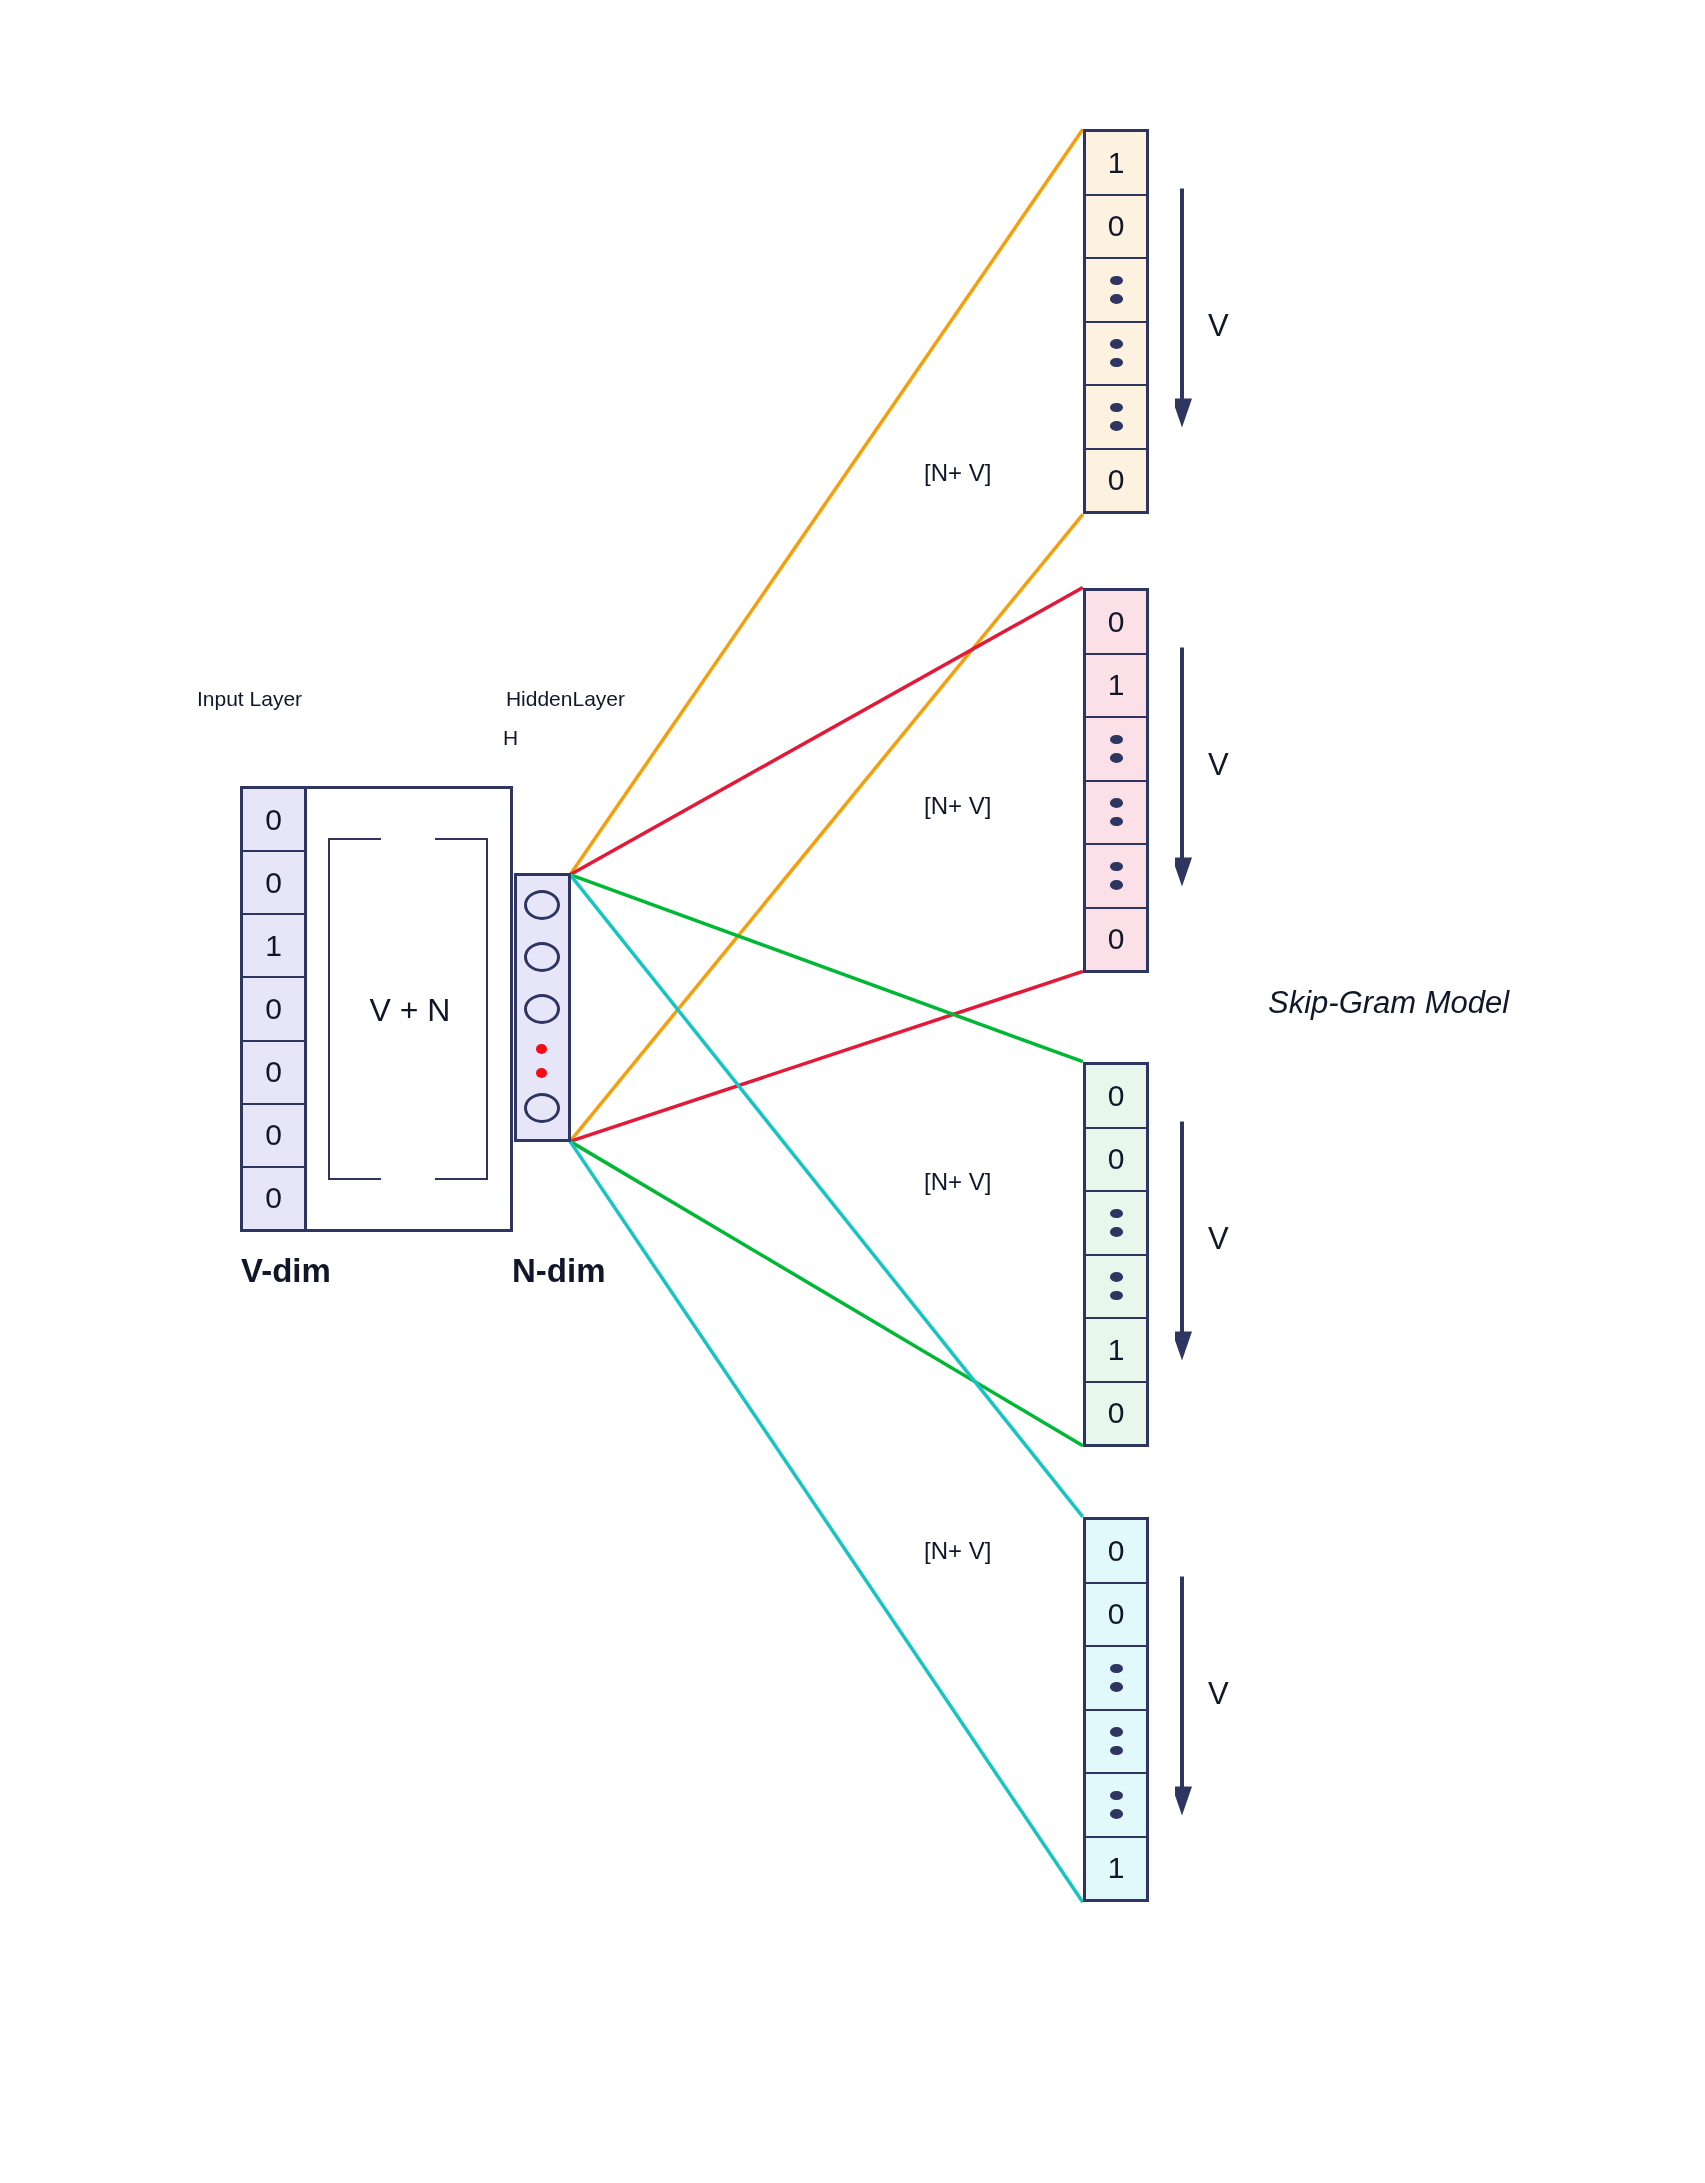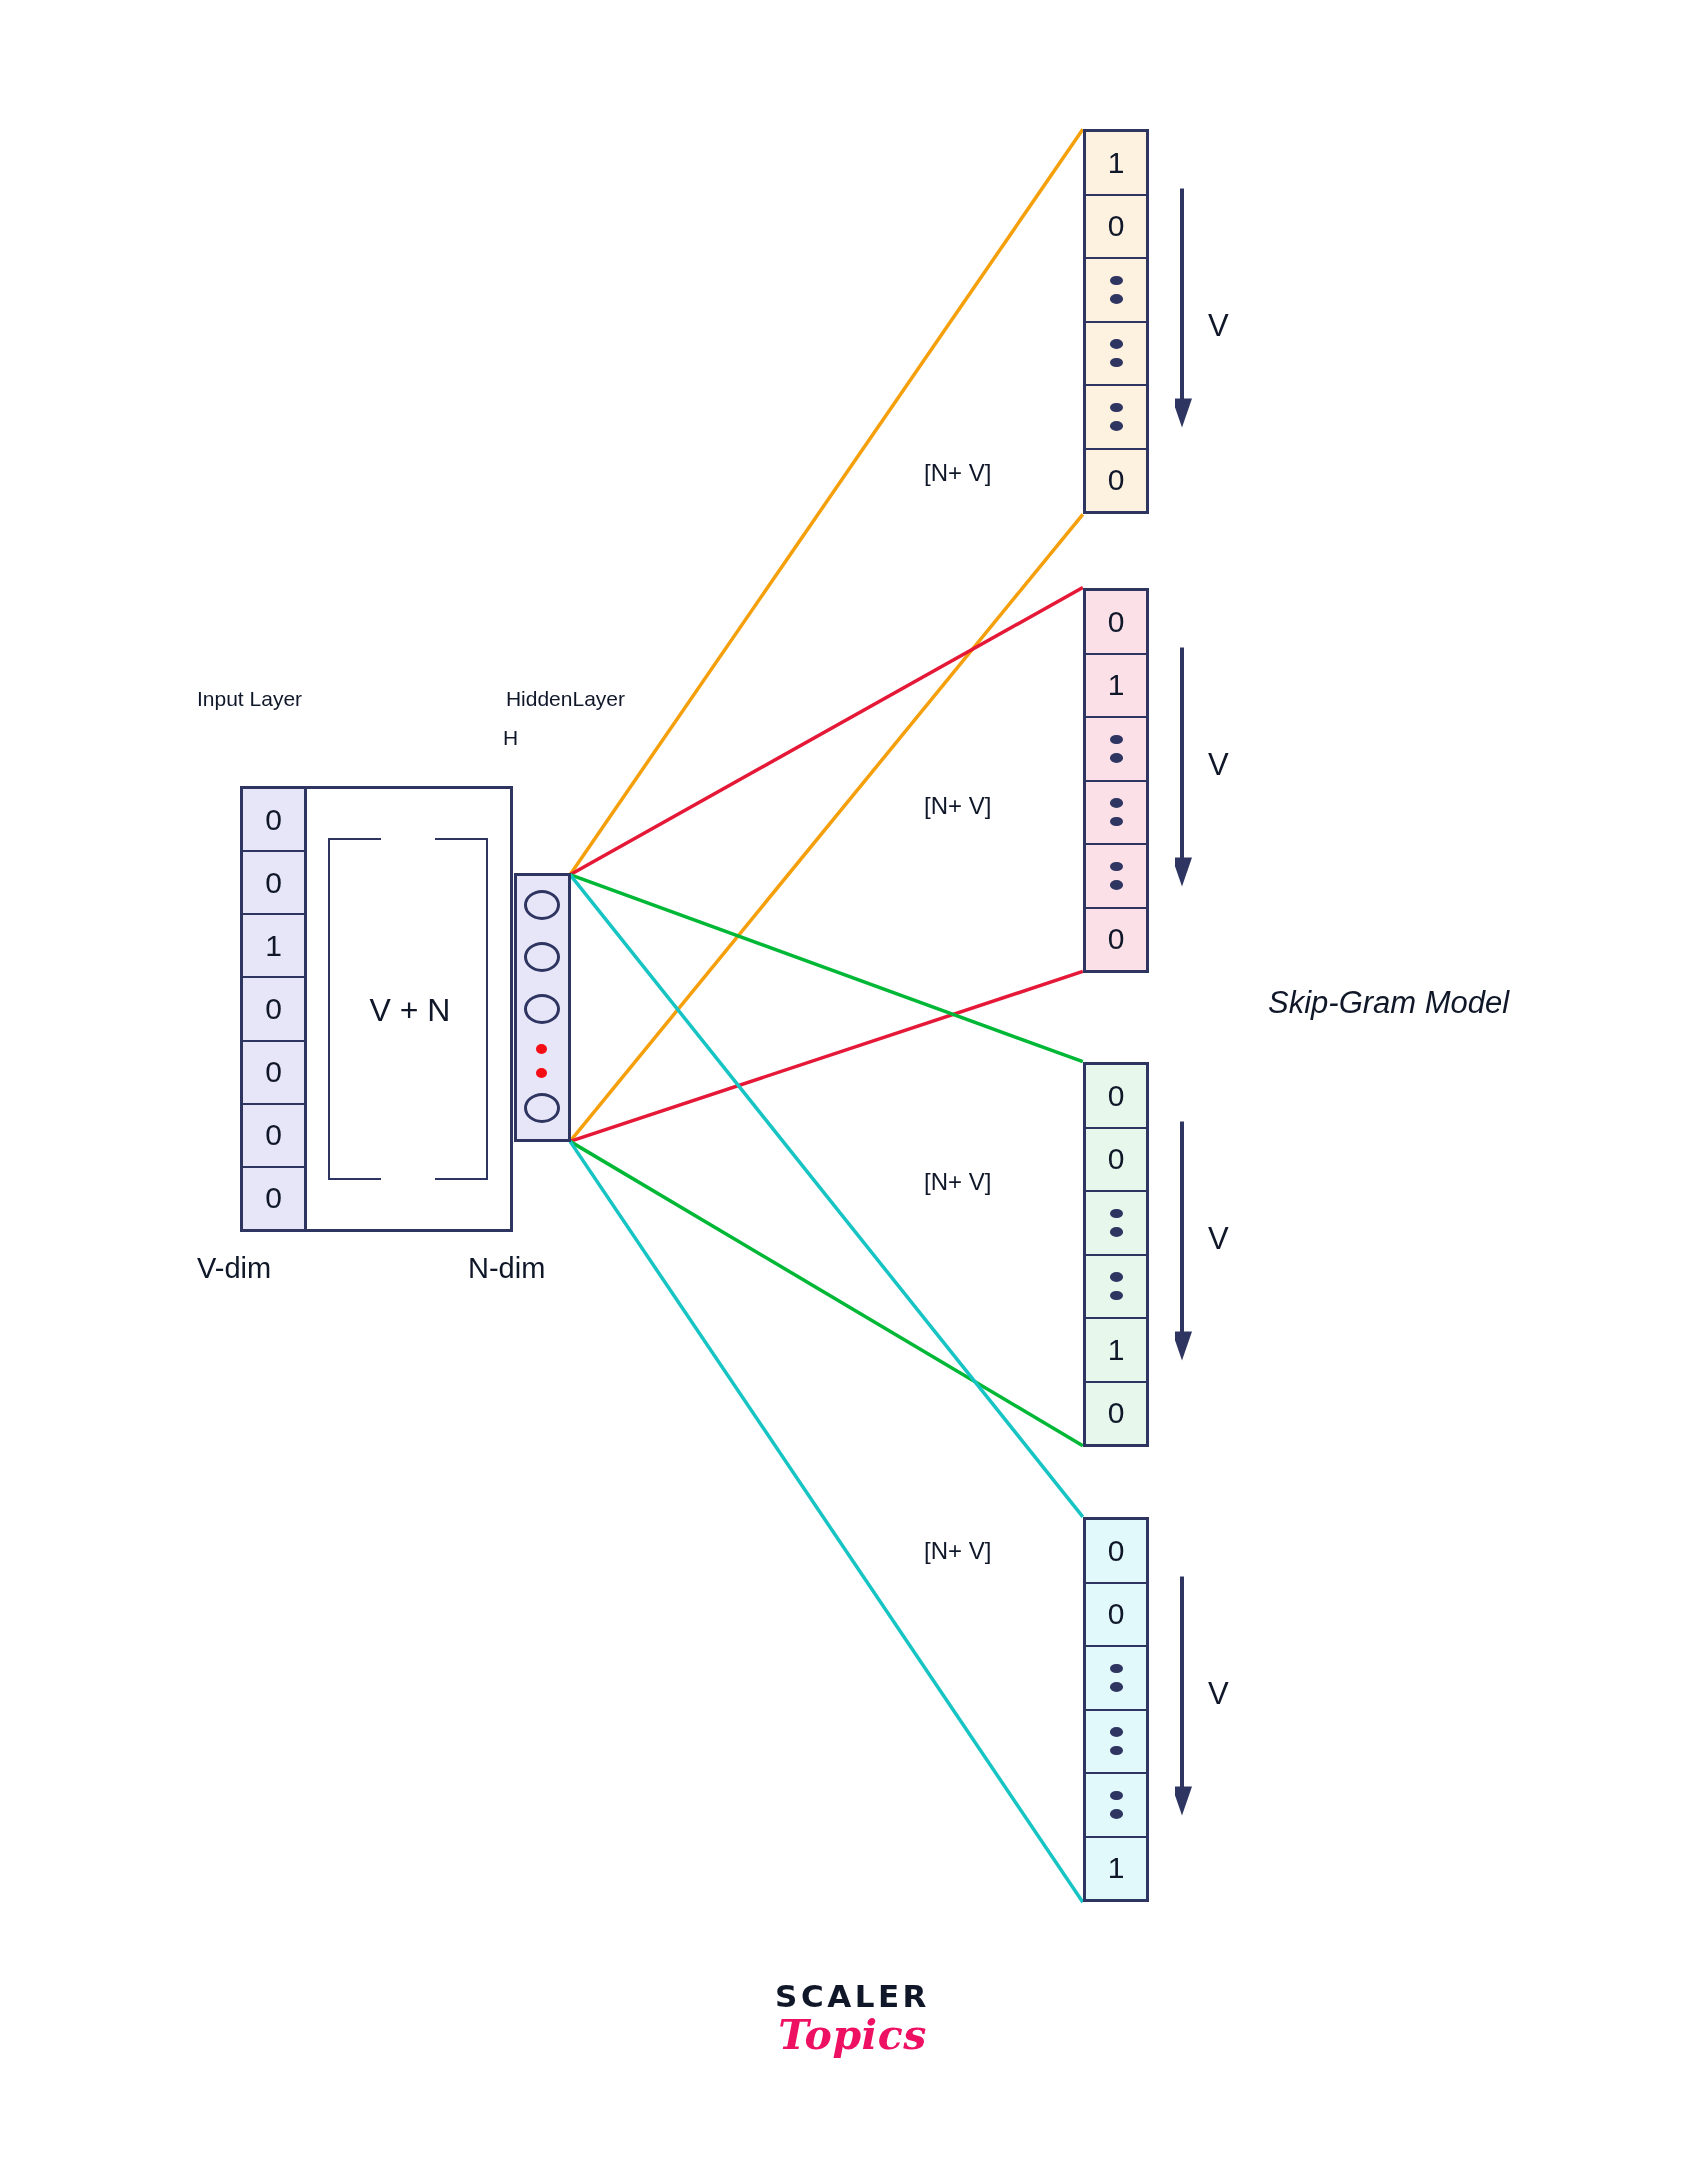--- a/index.html
+++ b/index.html
@@ -21,21 +21,21 @@
   }
 
   
   .label {
     position: absolute;
     color: #0f1729;
     white-space: pre;
     line-height: 1.15;
   }
   .lbl-layer   { font-size: 21px; }
-  .lbl-dim     { font-size: 29px; font-weight: 400; }
+  .lbl-dim     { font-size: 33px; font-weight: 700; margin-left: 44px; }
   .lbl-nv      { font-size: 24px; }
   .lbl-title   { font-size: 31px; }
   .lbl-v       { font-size: 31px; }
   .lbl-matrix  { font-size: 32px; }
 
   
   .vec {
     position: absolute;
     border: 3px solid #2e3561;
     box-sizing: border-box;
@@ -280,19 +280,15 @@
   <div class="varrow" style="left:1175px; top:1576px;">
     <svg width="20" height="241" viewBox="0 0 40 480">
       <line x1="14" y1="0" x2="14" y2="432" stroke="#2e3561" stroke-width="8"></line>
       <polygon points="14,478 -6,420 34,420" fill="#2e3561"></polygon>
     </svg>
   </div>
   <div class="label lbl-v" style="left:1208px; top:1676px;">V</div>
 
   <div class="label lbl-title" style="left:1268px; top:985px;font-style:italic;">Skip-Gram Model</div>
 
-  <div class="logo" style="left:717px; top:1978px; width:271px;">
-    <div class="scaler">SCALER</div>
-    <div class="topics">Topics</div>
-  </div>
 
 </div>
 
 
 </body></html>

